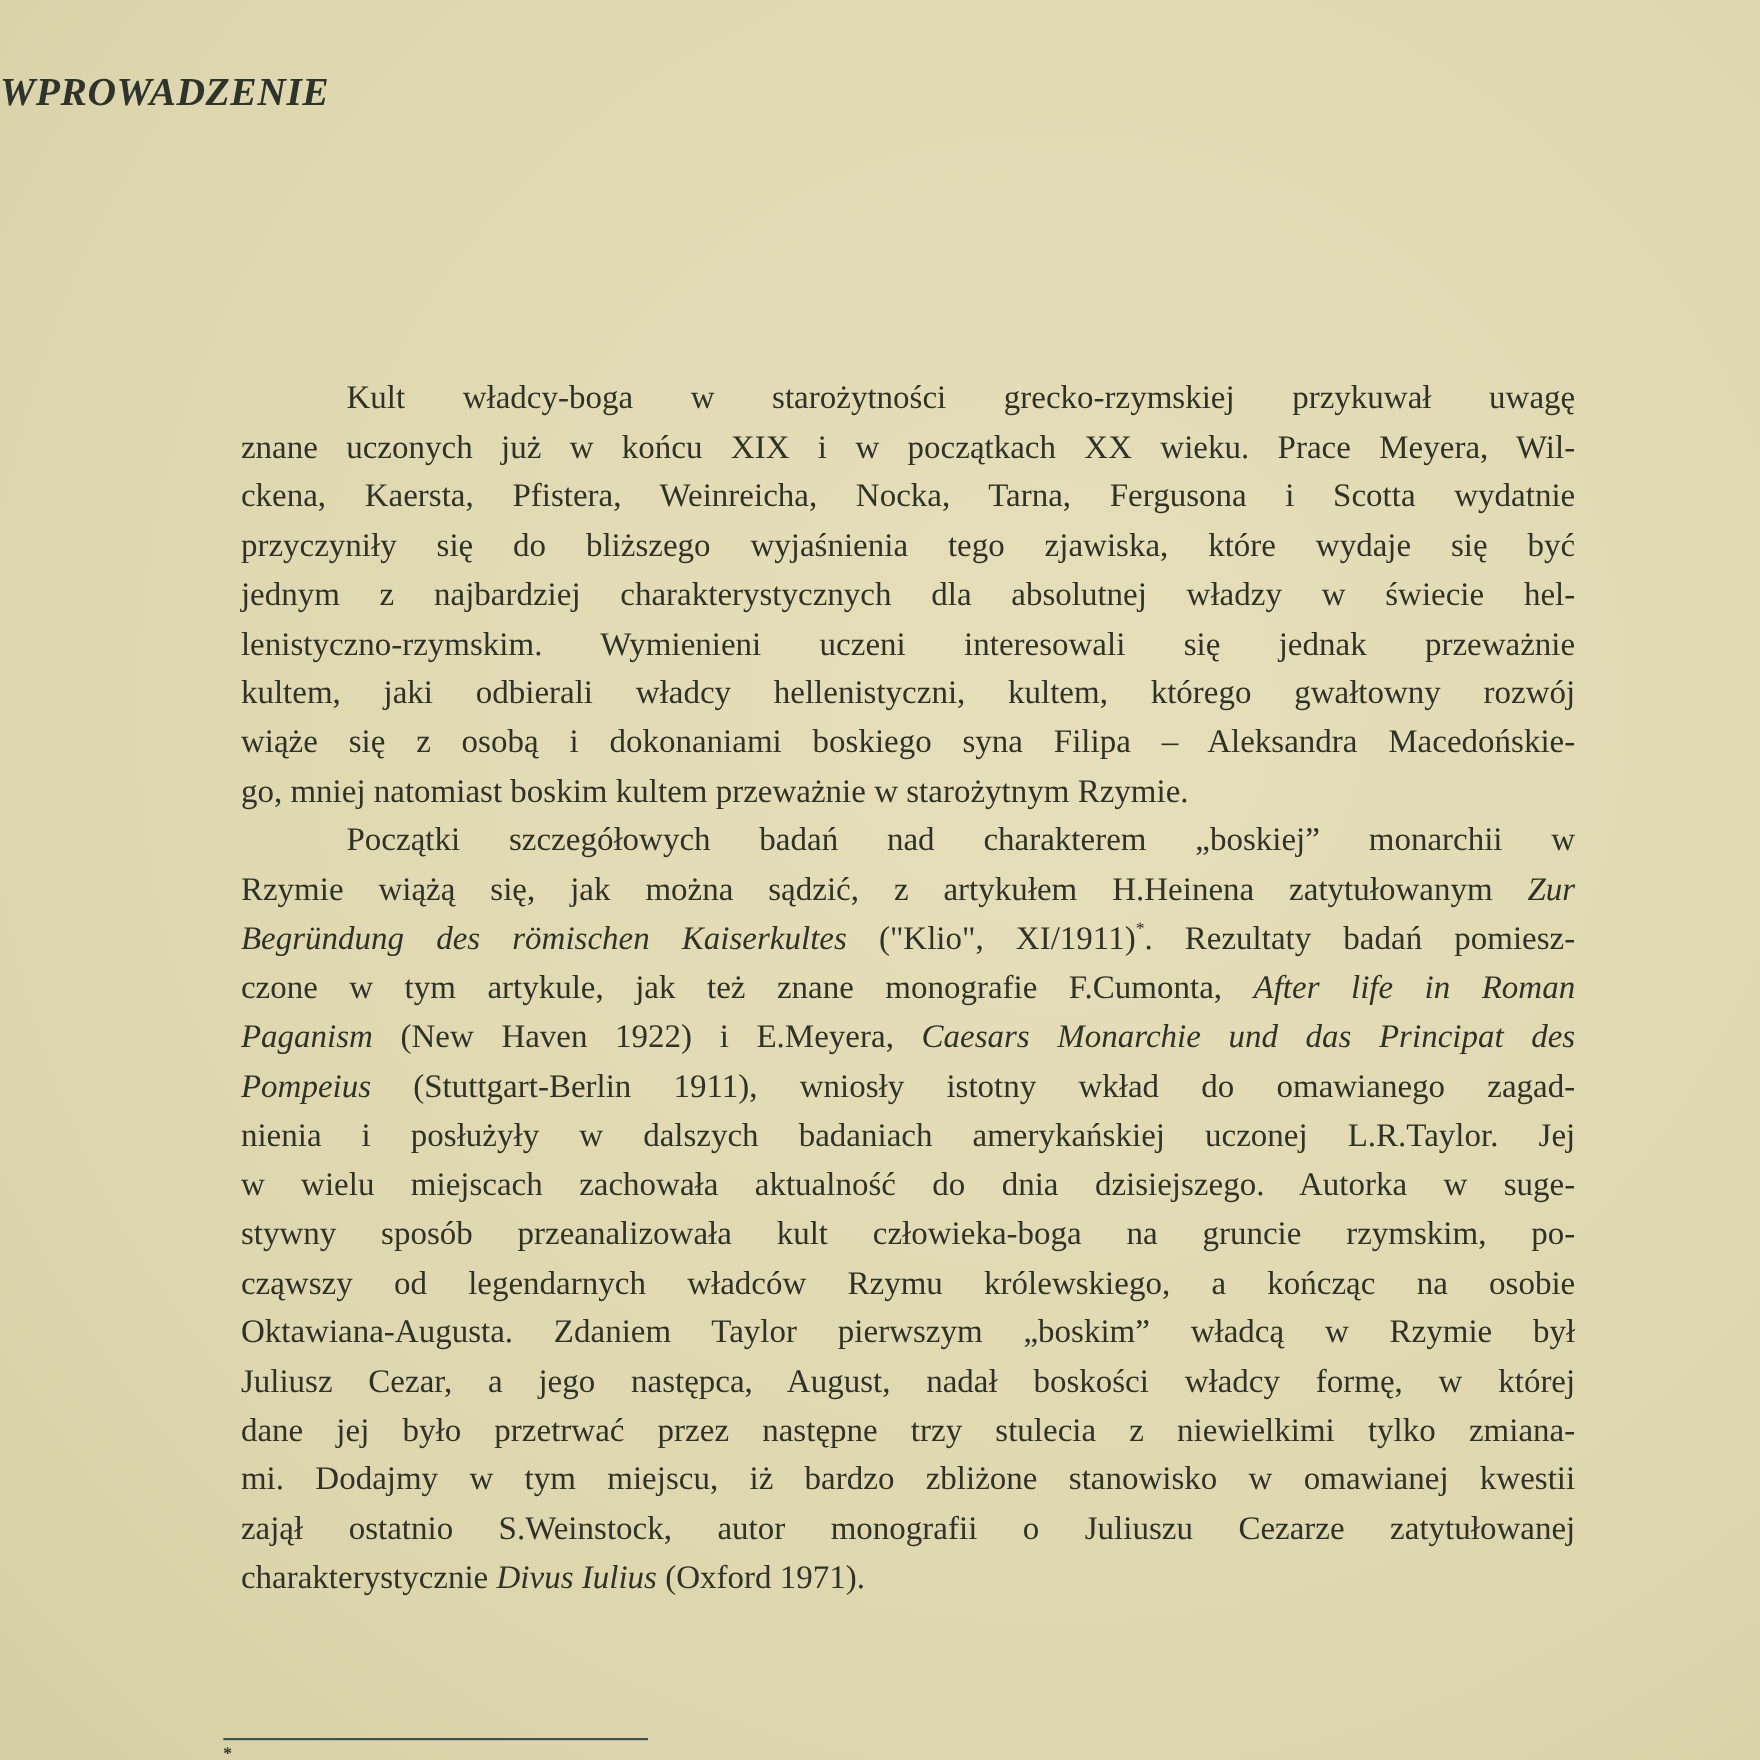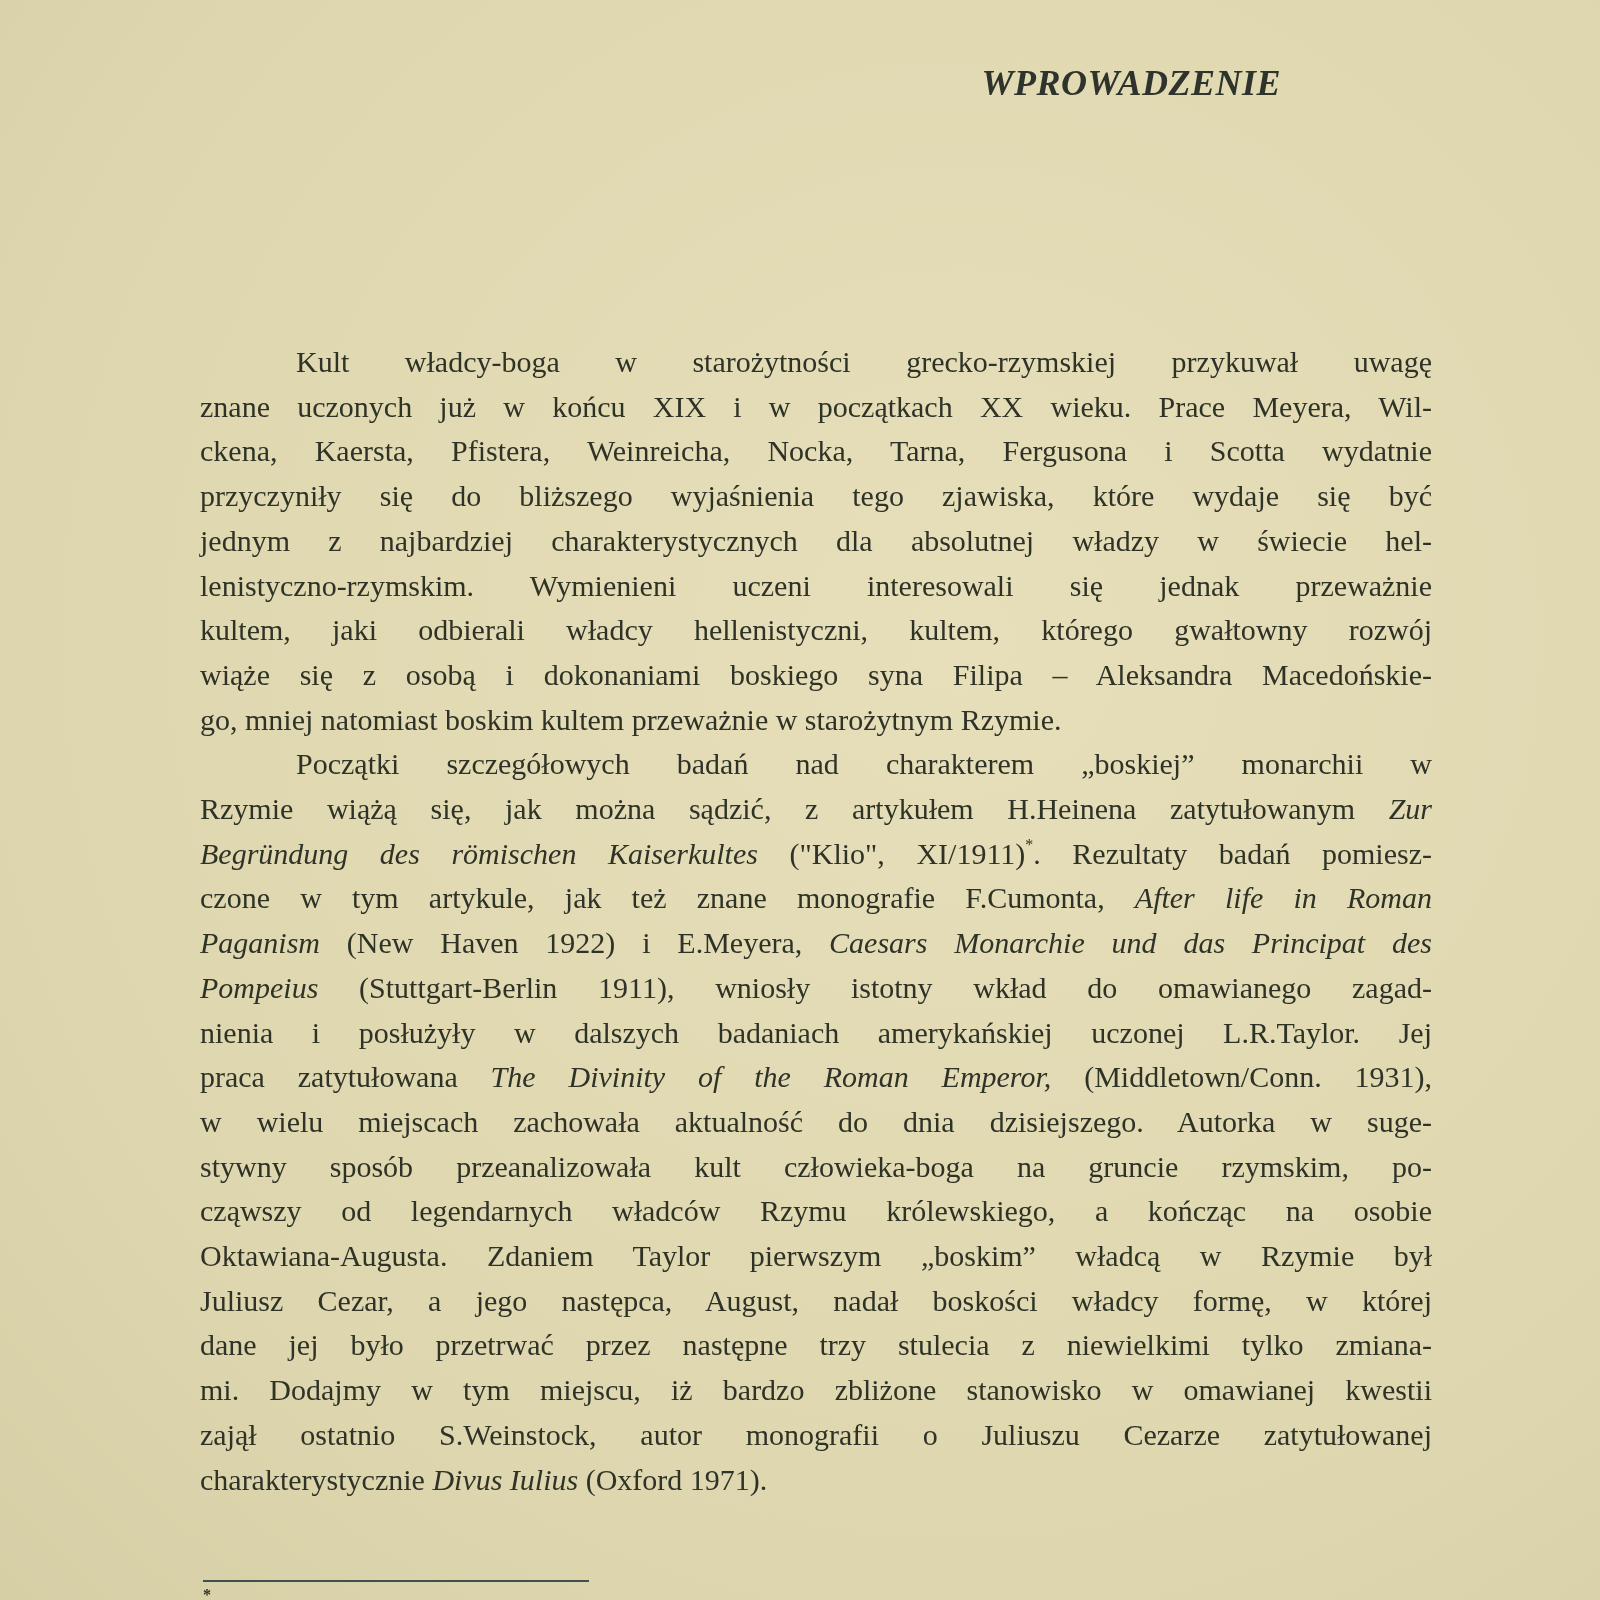--- a/index.html
+++ b/index.html
@@ -7,29 +7,29 @@
       width: 1600px; height: 1600px; overflow: hidden;
       background: #e2dbb4;
       background-image: radial-gradient(ellipse at 60% 40%, #e6dfba 0%, #ddd6ae 70%, #d6cfa6 100%);
       font-family: "Liberation Serif", "DejaVu Serif", serif;
       color: #2f3327;
       position: relative;
     }
     .page { position: absolute; left: 0; top: 0; width: 1600px; height: 1600px; }
     .heading {
       position: absolute; left: 0; width: 1281px; top: 62px;
-      text-align: right; font-style: italic; font-weight: bold;
+      text-align: left; font-style: italic; font-weight: bold;
       font-size: 36px; letter-spacing: 0.5px; color: #2e332b;
     }
     .body-text {
       position: absolute; left: 200px; top: 340px; width: 1232px;
       font-size: 30px; line-height: 44.7px; text-align: justify;
     }
     .para { margin: 0; text-indent: 96px; }
-    .line { display: block; text-align: justify; text-align-last: justify; white-space: nowrap; }
+    .line { display: block; text-align: justify; text-align-last: justify; white-space: nowrap; margin-left: 19px; }
     .line.last { text-align-last: left; }
     .para .line:not(:first-child) { text-indent: 0; }
     em { font-style: italic; }
     sup { font-size: 16px; vertical-align: 14px; line-height: 0; }
     .footnote-rule {
       position: absolute; left: 203px; top: 1580px; width: 386px; height: 2px;
       background: #3f5050;
     }
     .footnote-mark {
       position: absolute; left: 203px; top: 1586px; font-size: 16px; font-weight: bold;
@@ -54,21 +54,20 @@
       <span class="line last">go, mniej natomiast boskim kultem przeważnie w starożytnym Rzymie.</span>
     </p>
     <p class="para">
       <span class="line">Początki szczegółowych badań nad charakterem „boskiej” monarchii w</span>
       <span class="line"><span>Rzymie wiążą się, jak można sądzić, z artykułem H.Heinena zatytułowanym </span><em>Zur</em></span>
       <span class="line"><em>Begründung des römischen Kaiserkultes</em><span> ("Klio", XI/1911)</span><sup>*</sup><span>. Rezultaty badań pomiesz-</span></span>
       <span class="line"><span>czone w tym artykule, jak też znane monografie F.Cumonta, </span><em>After life in Roman</em></span>
       <span class="line"><em>Paganism</em><span> (New Haven 1922) i E.Meyera, </span><em>Caesars Monarchie und das Principat des</em></span>
       <span class="line"><em>Pompeius</em><span> (Stuttgart-Berlin 1911), wniosły istotny wkład do omawianego zagad-</span></span>
       <span class="line">nienia i posłużyły w dalszych badaniach amerykańskiej uczonej L.R.Taylor. Jej</span>
-      <span class="line"><span>praca zatytułowana </span><em>The Divinity of the Roman Emperor,</em><span> (Middletown/Conn. 1931),</span></span>
       <span class="line">w wielu miejscach zachowała aktualność do dnia dzisiejszego. Autorka w suge-</span>
       <span class="line">stywny sposób przeanalizowała kult człowieka-boga na gruncie rzymskim, po-</span>
       <span class="line">cząwszy od legendarnych władców Rzymu królewskiego, a kończąc na osobie</span>
       <span class="line">Oktawiana-Augusta. Zdaniem Taylor pierwszym „boskim” władcą w Rzymie był</span>
       <span class="line">Juliusz Cezar, a jego następca, August, nadał boskości władcy formę, w której</span>
       <span class="line">dane jej było przetrwać przez następne trzy stulecia z niewielkimi tylko zmiana-</span>
       <span class="line">mi. Dodajmy w tym miejscu, iż bardzo zbliżone stanowisko w omawianej kwestii</span>
       <span class="line">zajął ostatnio S.Weinstock, autor monografii o Juliuszu Cezarze zatytułowanej</span>
       <span class="line last"><span>charakterystycznie </span><em>Divus Iulius</em><span> (Oxford 1971).</span></span>
     </p>

